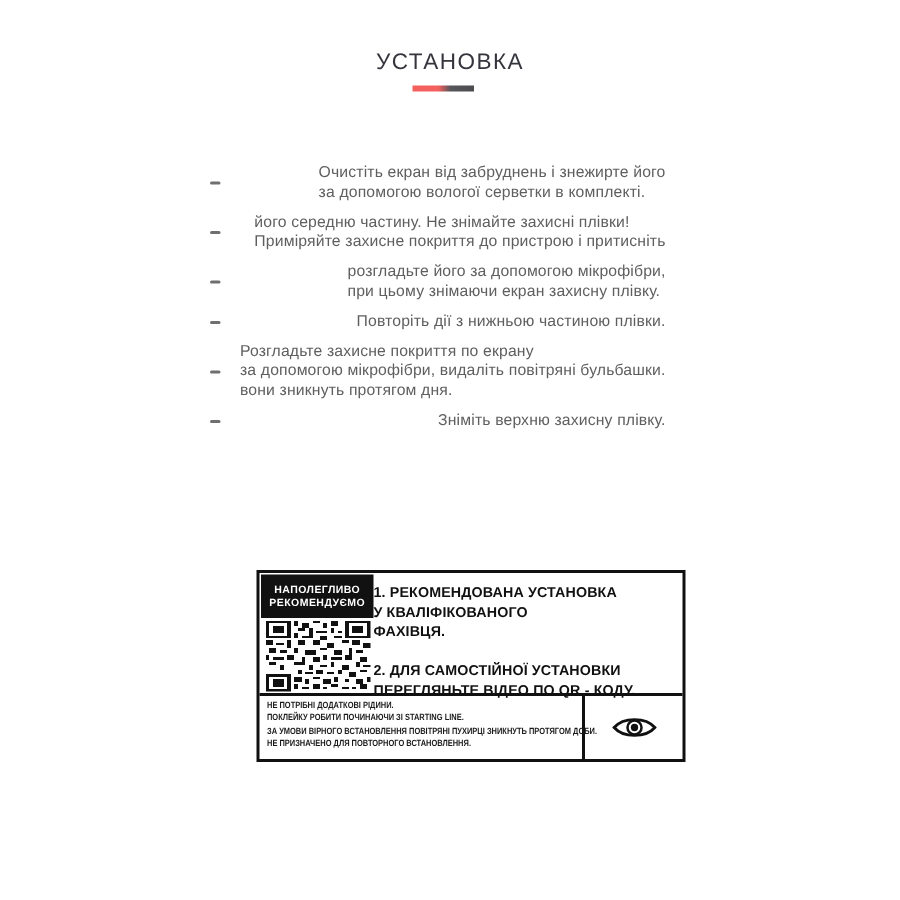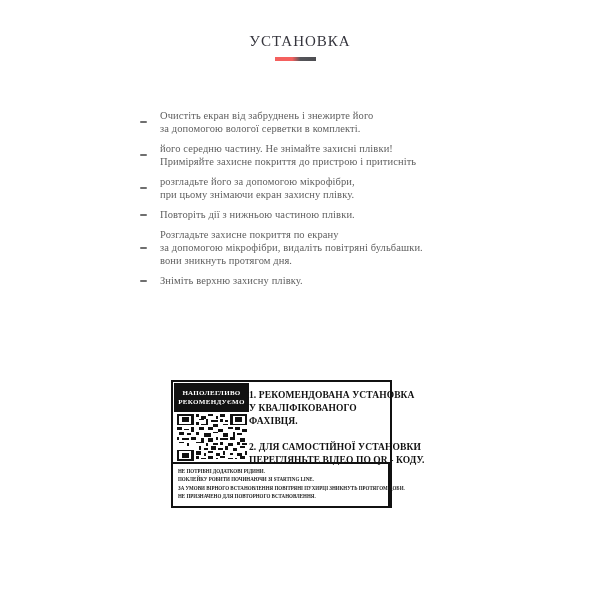--- a/index.html
+++ b/index.html
@@ -3,21 +3,21 @@
 <meta charset="utf-8">
 <style>
   * { margin: 0; padding: 0; box-sizing: border-box; }
   html, body { width: 600px; height: 600px; }
   body {
     background: #ffffff;
     font-family: "Liberation Sans", "DejaVu Sans", sans-serif;
     position: relative;
     overflow: hidden;
   }
-  .sheet { position: absolute; inset: 0; background: #ffffff; font-family: Liberation Serif, serif; }
+  .sheet { position: absolute; inset: 0; background: #ffffff; }
 
   
   .title {
     position: absolute;
     top: 33px; left: 0; right: 0;
     text-align: center;
     font-size: 15px;
     font-weight: 500;
     letter-spacing: 1px;
     color: #35353d;
@@ -30,41 +30,41 @@
   }
 
   
   .steps {
     position: absolute;
     left: 140px; top: 109px;
     display: flex;
     flex-direction: column;
     gap: 7px;
   }
-  .step { display: flex; align-items: center; }
+  .step { display: flex; align-items: center; justify-content: space-between; }
   .dash {
     width: 7px; height: 2px;
     background: #6f6f6f;
     border-radius: 1px;
     margin-right: 13px;
     flex: 0 0 auto;
   }
   .step-lines { color: #5f5f5f; }
   .step-lines .ln {
     font-size: 10.5px;
     line-height: 13px;
     white-space: nowrap;
     letter-spacing: 0.1px;
   }
 
   
   .rec-box {
     position: absolute;
     left: 171px; top: 380px;
-    width: 221px; height: 128px;
+    width: 286px; height: 128px;
     border: 2px solid #111111;
     background: #ffffff;
   }
   .badge {
     position: absolute;
     left: 1px; top: 1px;
     width: 75px; height: 29px;
     background: #111111;
     color: #ffffff;
     display: flex;

